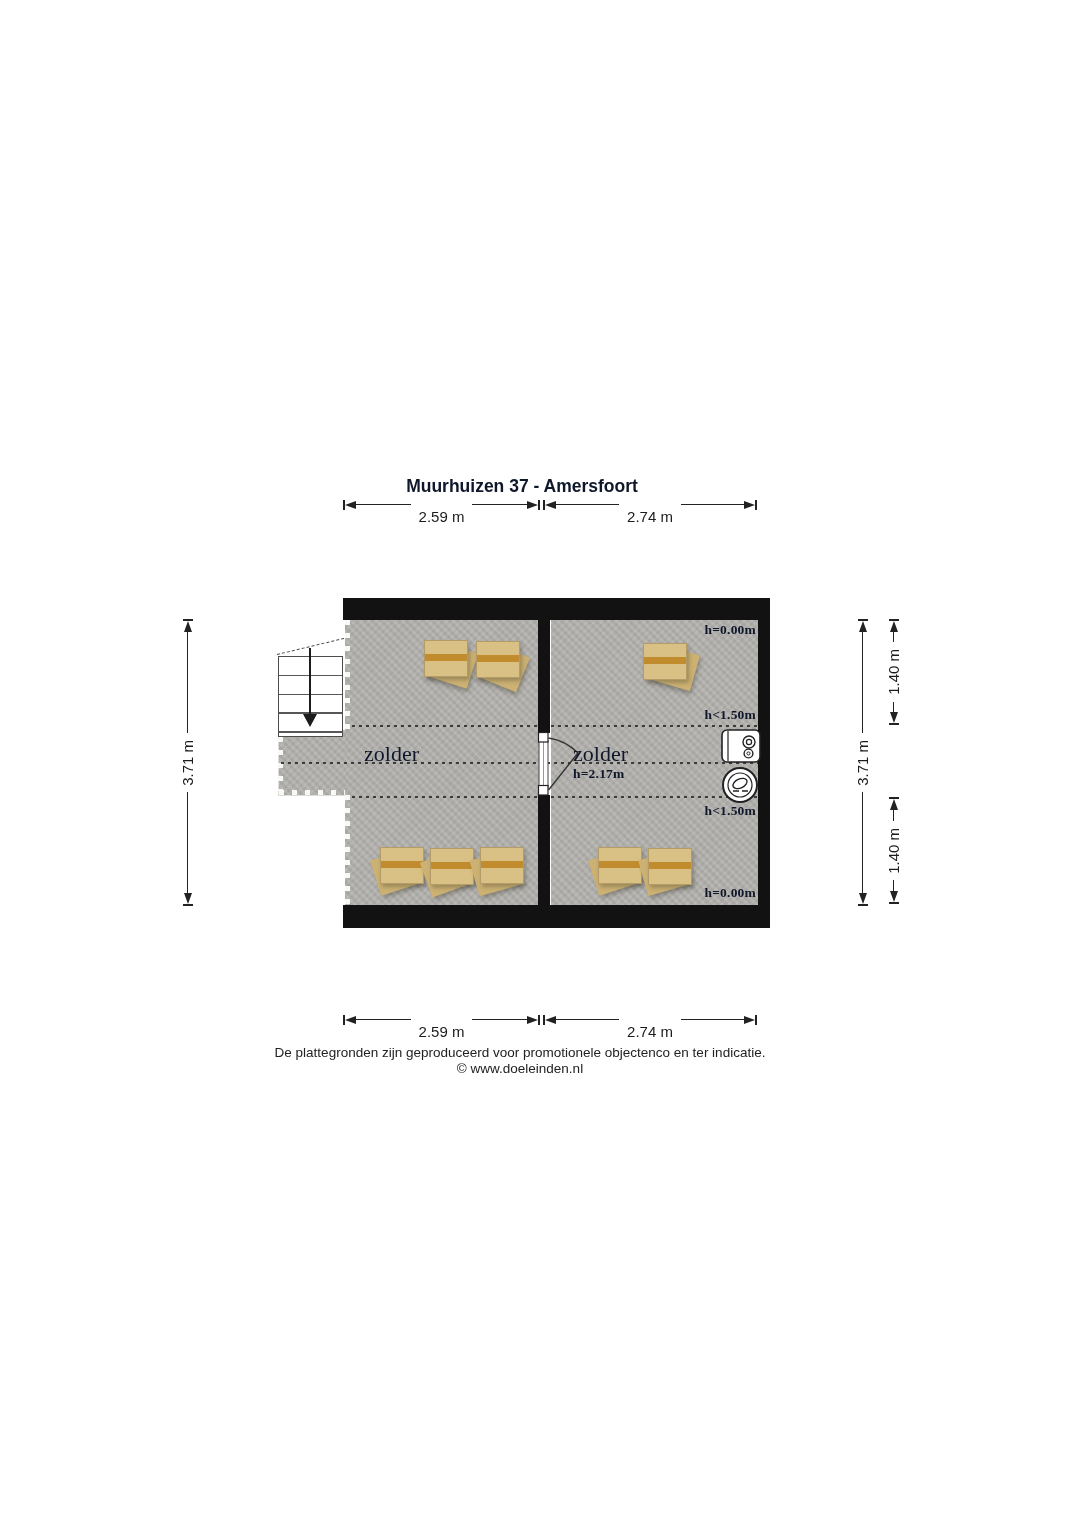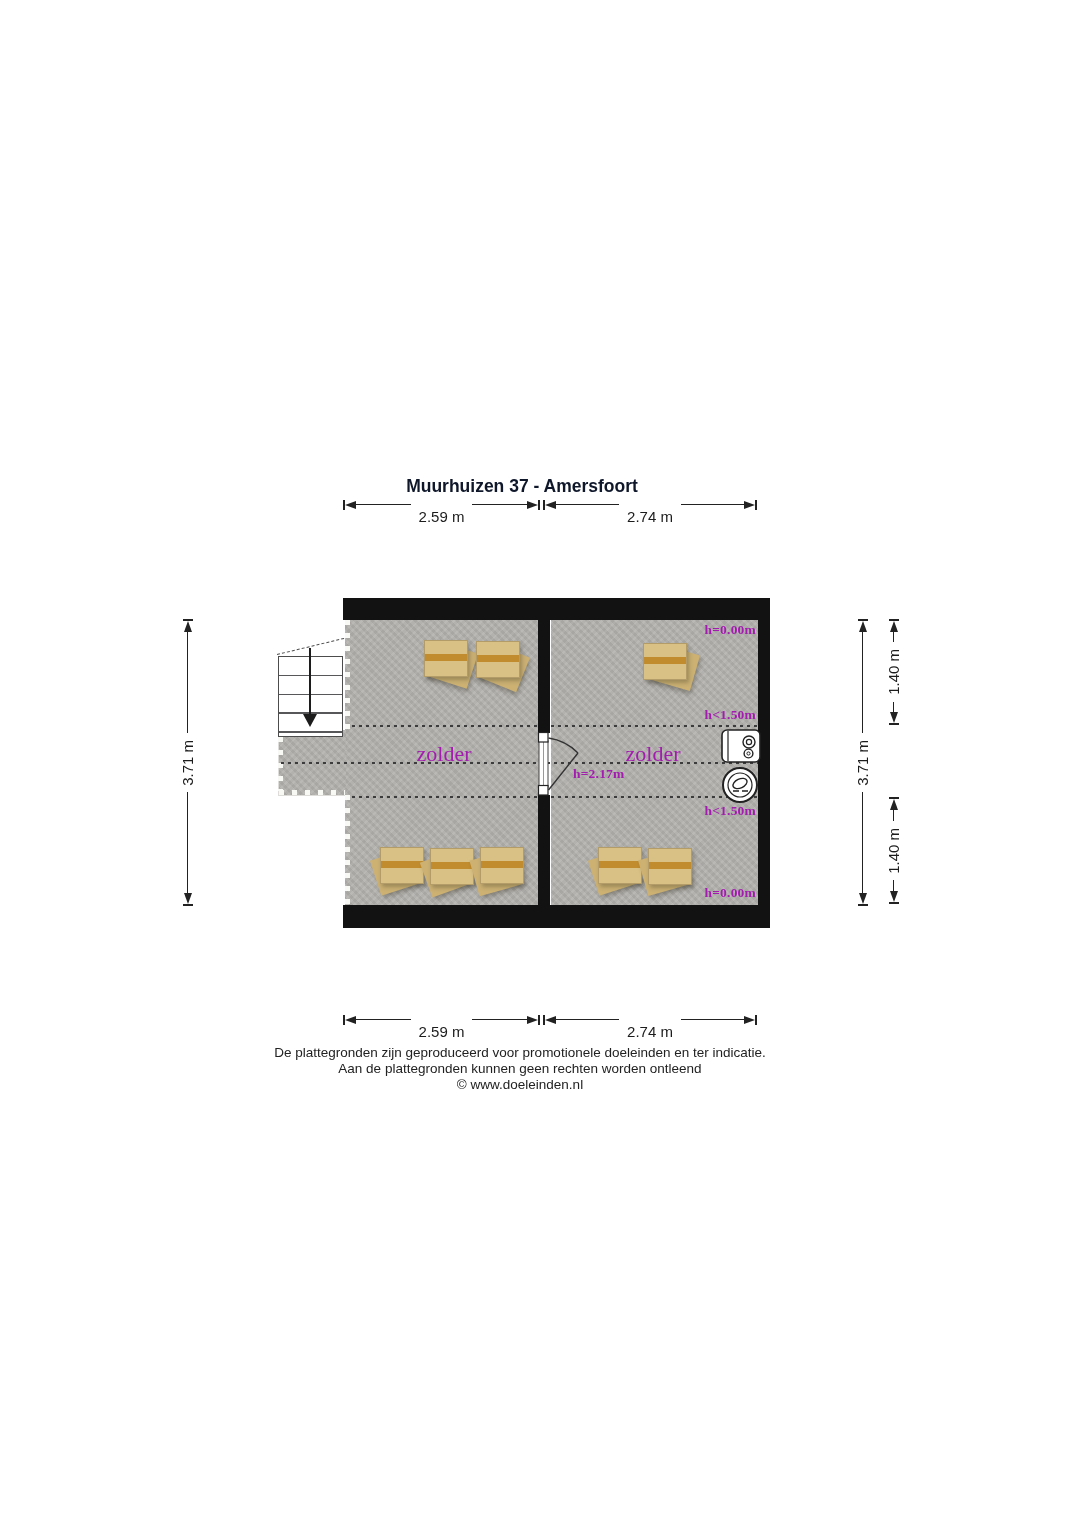--- a/index.html
+++ b/index.html
@@ -58,22 +58,22 @@
   .box{position:absolute;width:44px;height:37px;}
   .box .back{position:absolute;left:0;top:0;width:44px;height:37px;background:#ccb173;
     transform:rotate(var(--r,18deg)) translate(var(--tx,7px),var(--ty,4px));
     box-shadow:2px 3px 4px rgba(50,45,30,.35);}
   .box .front{position:absolute;left:0;top:0;width:44px;height:37px;background:var(--box,#d9c084);
     border:1px solid rgba(110,90,50,.35);box-sizing:border-box;
     box-shadow:2px 3px 4px rgba(50,45,30,.3);}
   .box .tape{position:absolute;left:0;right:0;top:13px;height:7px;background:var(--tape,#c08c2e);}
 
   
-  .plan-label{position:absolute;font-family:"Liberation Serif","DejaVu Serif",serif;color:#a21caf;}
-  .room-label{font-size:22px;text-align:center;}
+  .plan-label{position:absolute;font-family:"Liberation Serif","DejaVu Serif",serif;color:#0f172a;}
+  .room-label{font-size:22px;text-align:left;}
   .h-label{font-size:13.5px;font-weight:600;letter-spacing:.2px;}
   .ta-c{} .ta-r{text-align:right;}
 
   
   .footer{position:absolute;left:120px;top:1045px;width:800px;text-align:center;
     font-size:13.5px;line-height:16px;color:#222;}
 
   svg{display:block;}
 </style>
 </head>
@@ -267,18 +267,17 @@
     <span class="tk"></span>
       <span class="ah al"></span>
     <span class="seg"></span>
     <span class="lbl">2.74 m</span>
     <span class="seg"></span>
     <span class="ah ar"></span>
       <span class="tk"></span>
   </div>
 
   <div class="footer">
-    <div>De plattegronden zijn geproduceerd voor promotionele doeleinden en ter indicatie.</div>
-    <div>Aan de plattegronden kunnen geen rechten worden ontleend</div>
+    <div>De plattegronden zijn geproduceerd voor promotionele objectenco en ter indicatie.</div>
     <div>© www.doeleinden.nl</div>
   </div>
 
 </div>
 
 </body></html>

